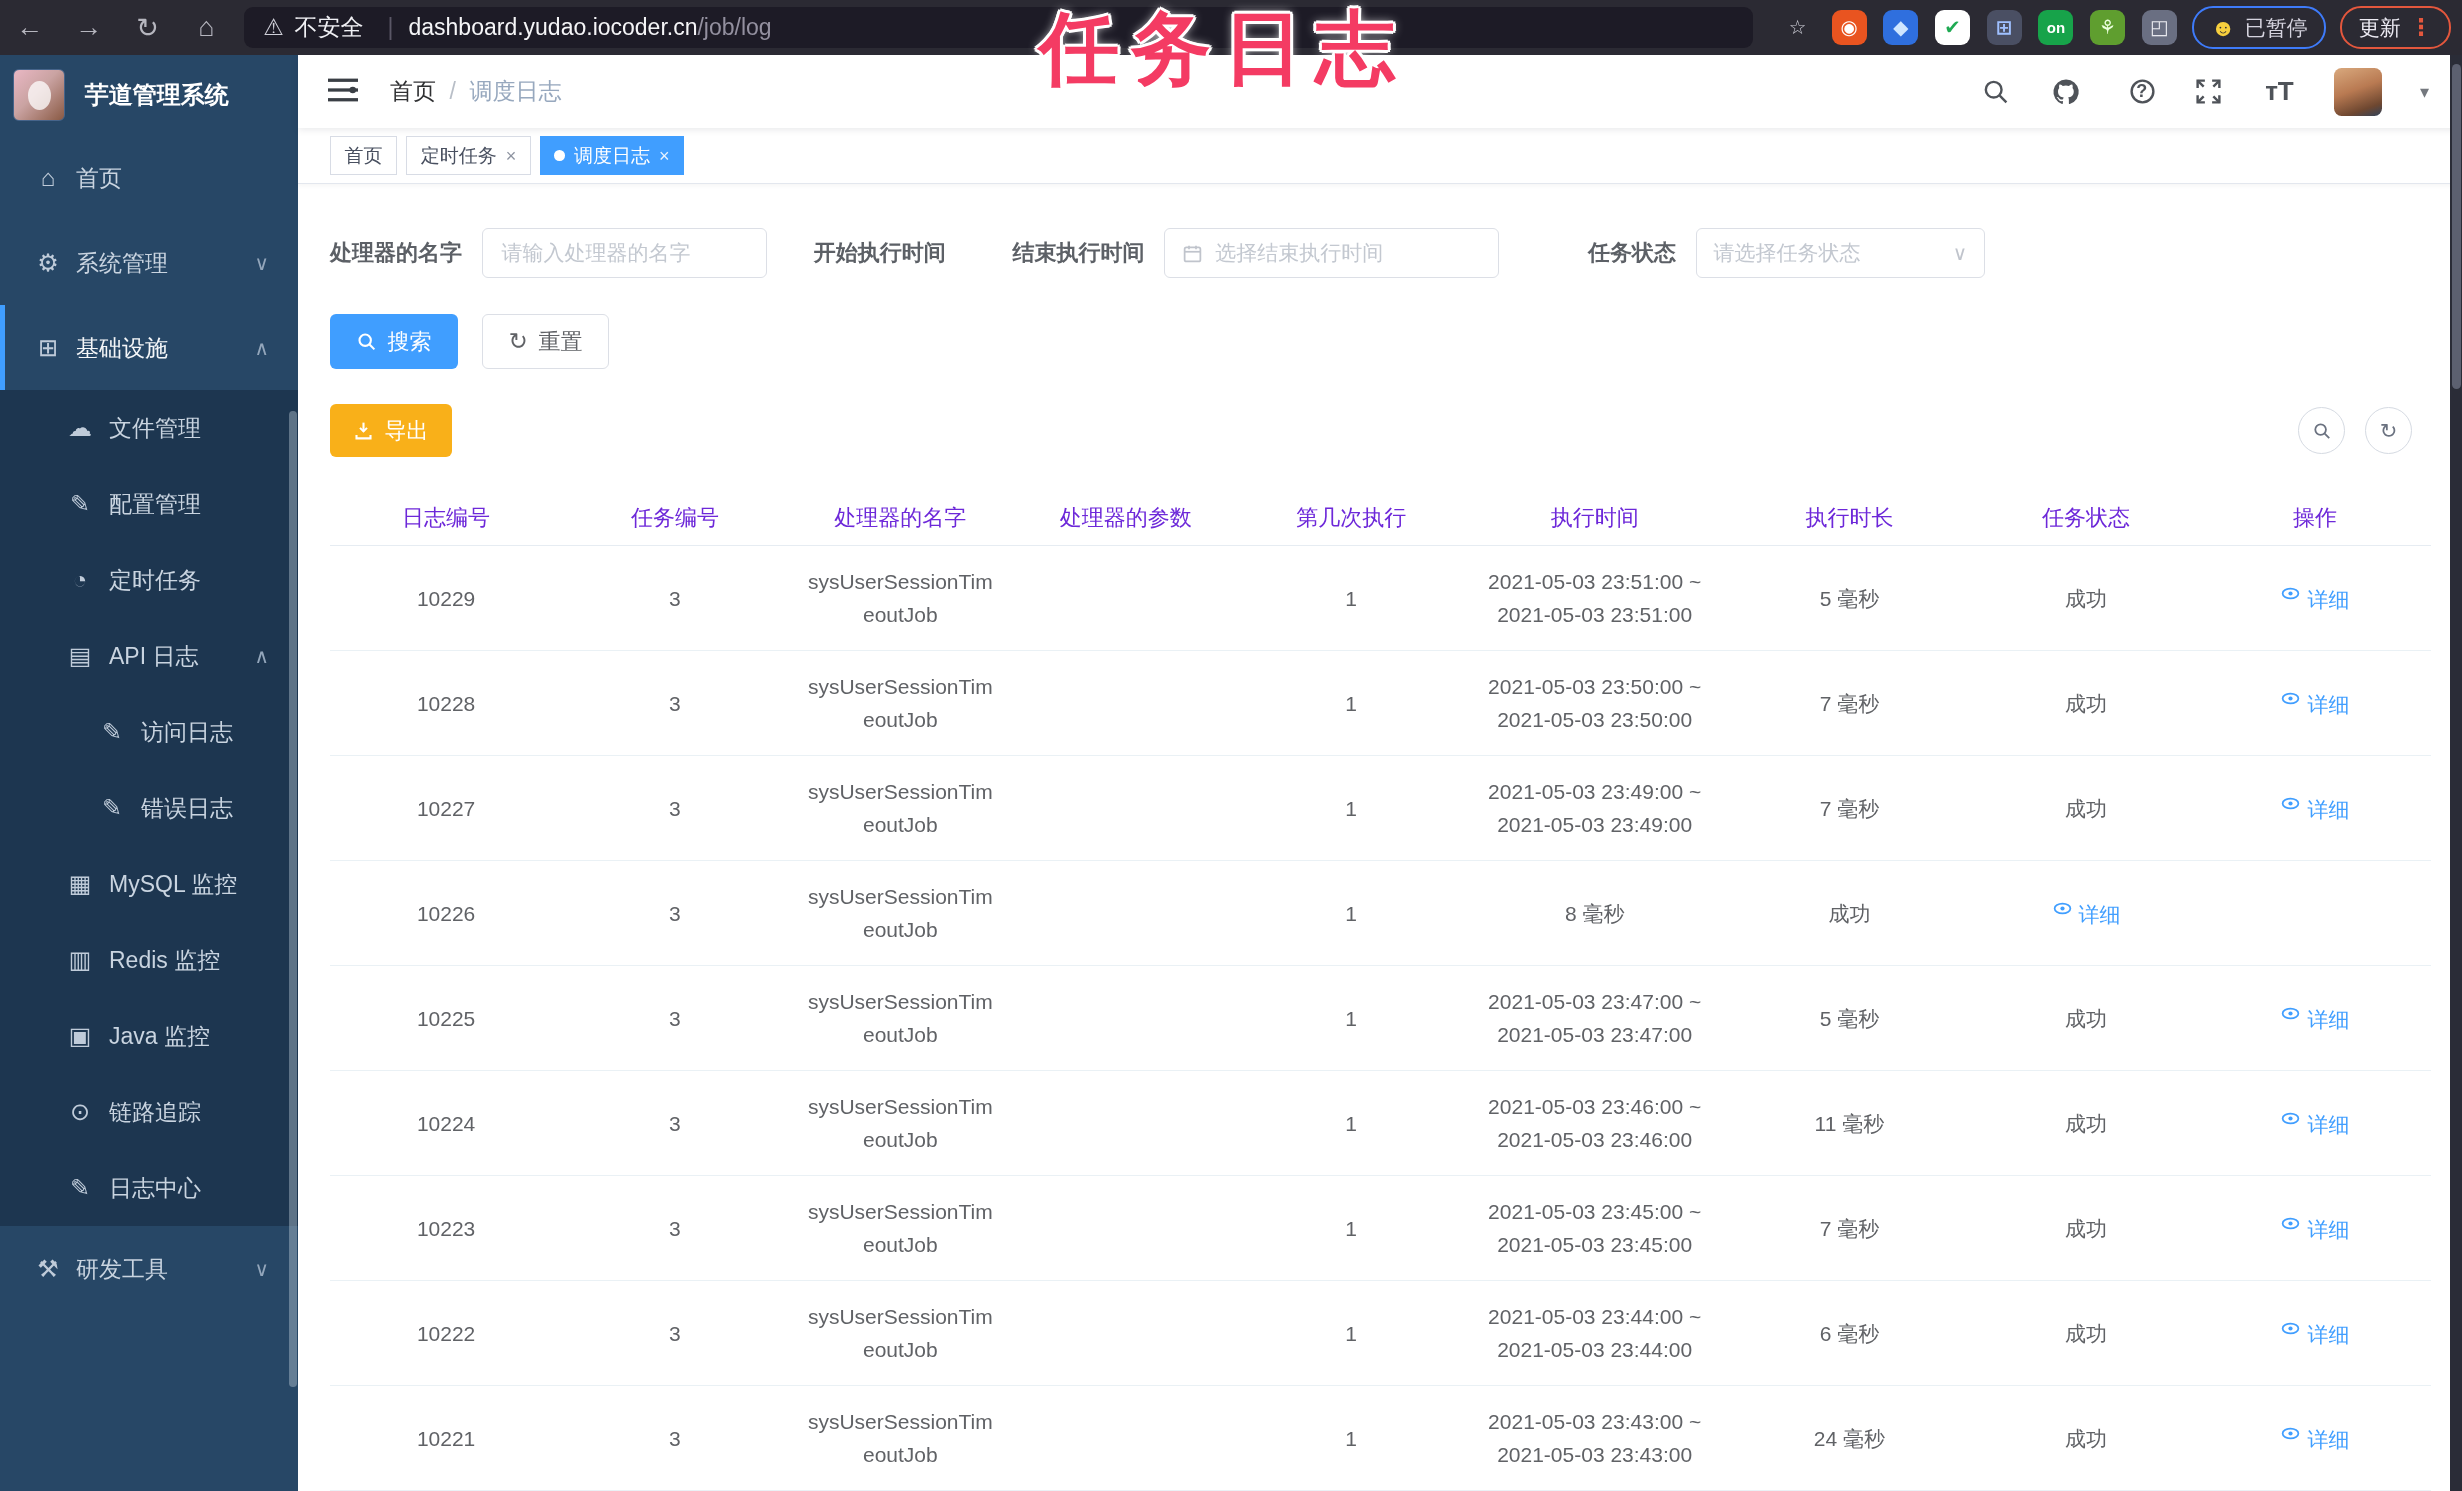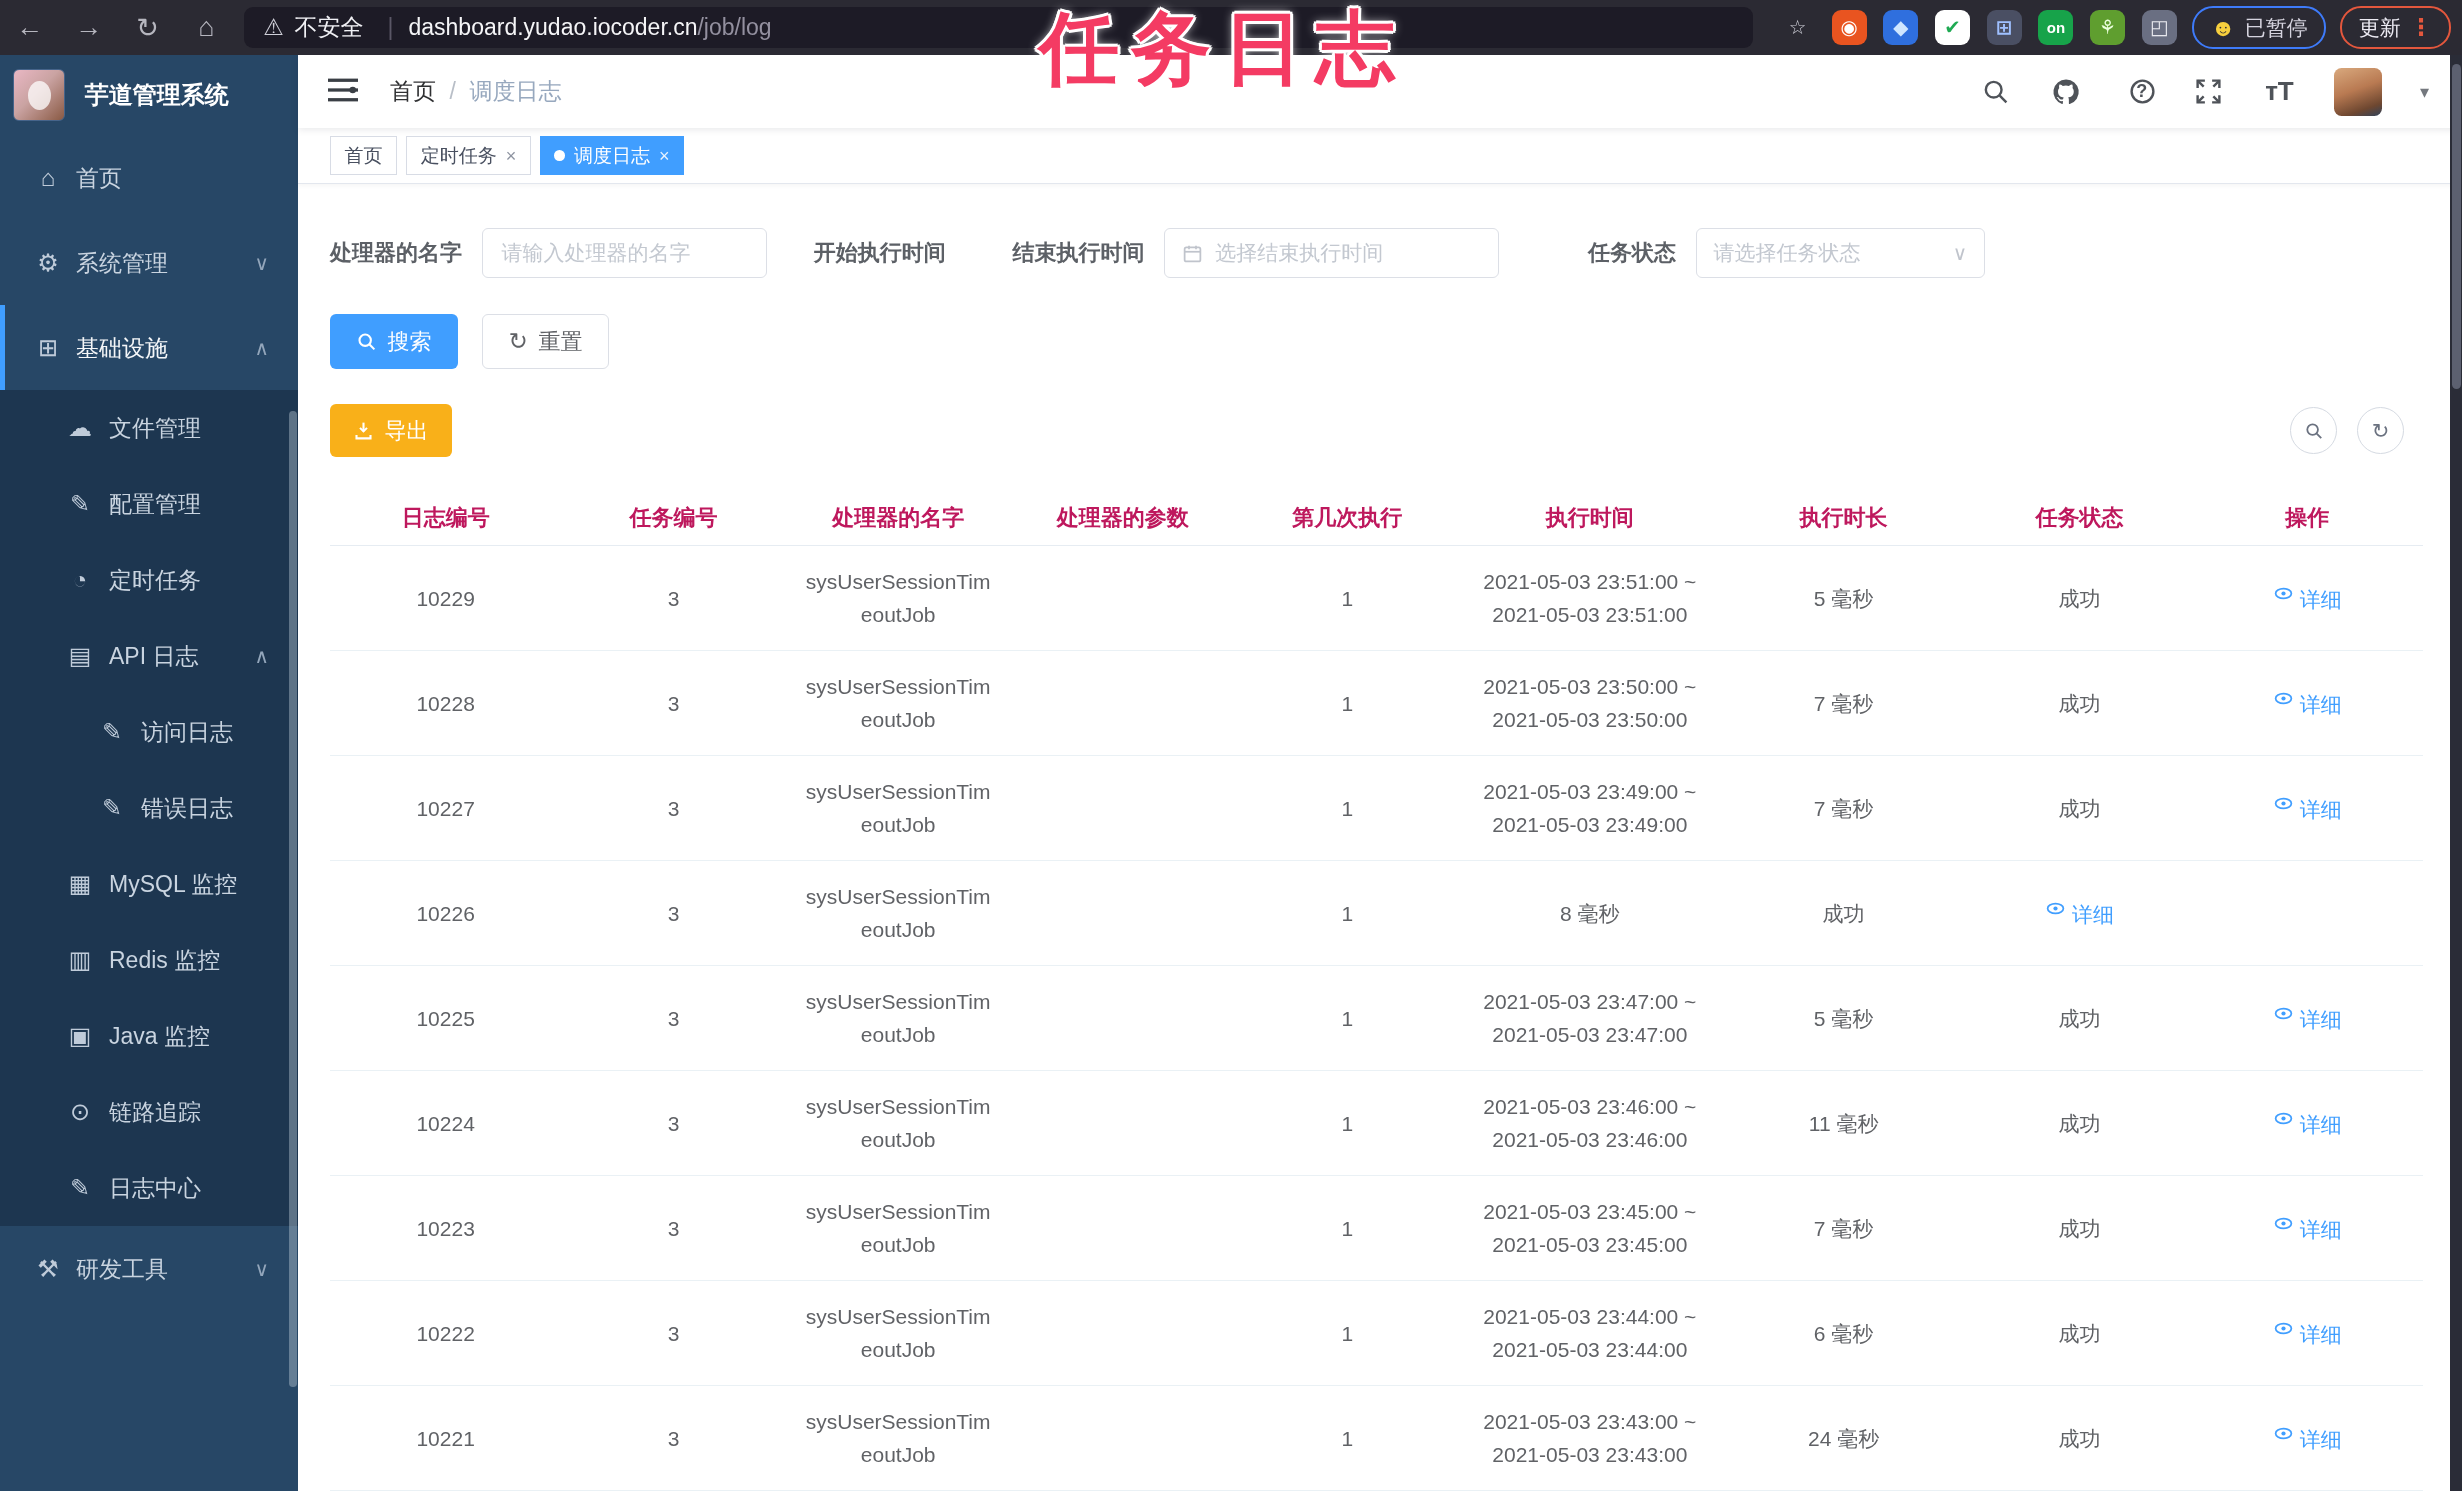--- a/index.html
+++ b/index.html
@@ -71,21 +71,21 @@
   
   .tagsbar{height:55px;background:#fff;border-bottom:1.5px solid #e3e7ee;display:flex;align-items:center;
     padding-left:32px;gap:9px;flex:none;box-shadow:0 2.3px 4.5px rgba(0,0,0,.04);position:relative;z-index:5}
   .tag{height:39px;box-sizing:border-box;border:1.5px solid #d8dce5;background:#fff;color:#495060;
     font-size:19px;display:flex;align-items:center;padding:0 13.6px;gap:9px;cursor:pointer;white-space:nowrap}
   .tag .x{font-size:18px;color:#8d93a0;line-height:1}
   .tag.active{background:#409eff;border-color:#409eff;color:#fff}
   .tag.active .x{color:#e8f3ff}
   .tag .dot{width:10.6px;height:10.6px;border-radius:50%;background:#fff;flex:none}
   
-  .content{flex:1;background:#fff;padding:44px 16px 0 32px;box-sizing:border-box;min-width:0;position:relative}
+  .content{flex:1;background:#fff;padding:44px 8px 0 32px;box-sizing:border-box;min-width:0;position:relative}
   .filters{display:flex;align-items:center}
   .fgroup{display:flex;align-items:center}
   .flabel{font-size:22px;color:#5c6066;font-weight:bold;margin-right:19.7px;white-space:nowrap}
   .finput{height:50px;box-sizing:border-box;border:1.5px solid #dcdfe6;border-radius:6px;background:#fff;
     display:flex;align-items:center;padding:0 16.7px;gap:10.6px;color:#c0c4cc}
   .finput input{border:none;outline:none;font-size:21px;color:#606266;width:100%;background:transparent;
     font-family:inherit}
   .finput input::placeholder{color:#c3c8d0}
   .fic{color:#c0c4cc;flex:none;display:flex;align-items:center}
   .fchev{margin-left:auto;color:#c0c4cc;font-size:19.7px}
@@ -96,21 +96,21 @@
   .btn.primary{background:#409eff;color:#fff}
   .btn.plain{background:#fff;border:1.5px solid #dcdfe6;color:#606266}
   .toolbar{margin-top:35px;display:flex;align-items:center}
   .btn.warn{background:#f9b019;color:#fff;height:53px;padding:0 23px}
   .tool-circles{margin-left:auto;margin-right:42px;display:flex;gap:19.7px}
   .circ{width:47px;height:47px;border-radius:50%;border:1.5px solid #d5dae2;box-sizing:border-box;
     display:flex;align-items:center;justify-content:center;color:#6b7280;cursor:pointer;font-size:21px}
   
   .table{margin-top:32px;margin-right:23px}
   .tgrid{display:grid;grid-template-columns:1.03fr 1fr 1fr 1fr 1fr 1.16fr 1.1fr 1fr 1.03fr}
-  .thead{height:56px;align-items:center;color:#be185d;font-weight:bold;font-size:22px;
+  .thead{height:56px;align-items:center;color:#6d28d9;font-weight:normal;font-size:22px;
     border-bottom:1.5px solid #e6ecf2}
   .thead .tcell{text-align:center}
   .trow{height:104px;align-items:center;border-bottom:1.5px solid #eaf1f5;color:#606266;font-size:21px}
   .tcell{text-align:center;line-height:33px;overflow:hidden}
   .detail{color:#409eff;display:inline-flex;gap:6px;cursor:pointer;white-space:nowrap}
   .detail svg{flex:none}
   
   .win-scroll{position:absolute;top:55px;right:0;width:12px;height:1437px;background:#2a2c37;z-index:40}
   .win-thumb{position:absolute;top:9px;left:1.5px;width:9px;height:325px;border-radius:4.5px;background:#5c6070}
 </style>

